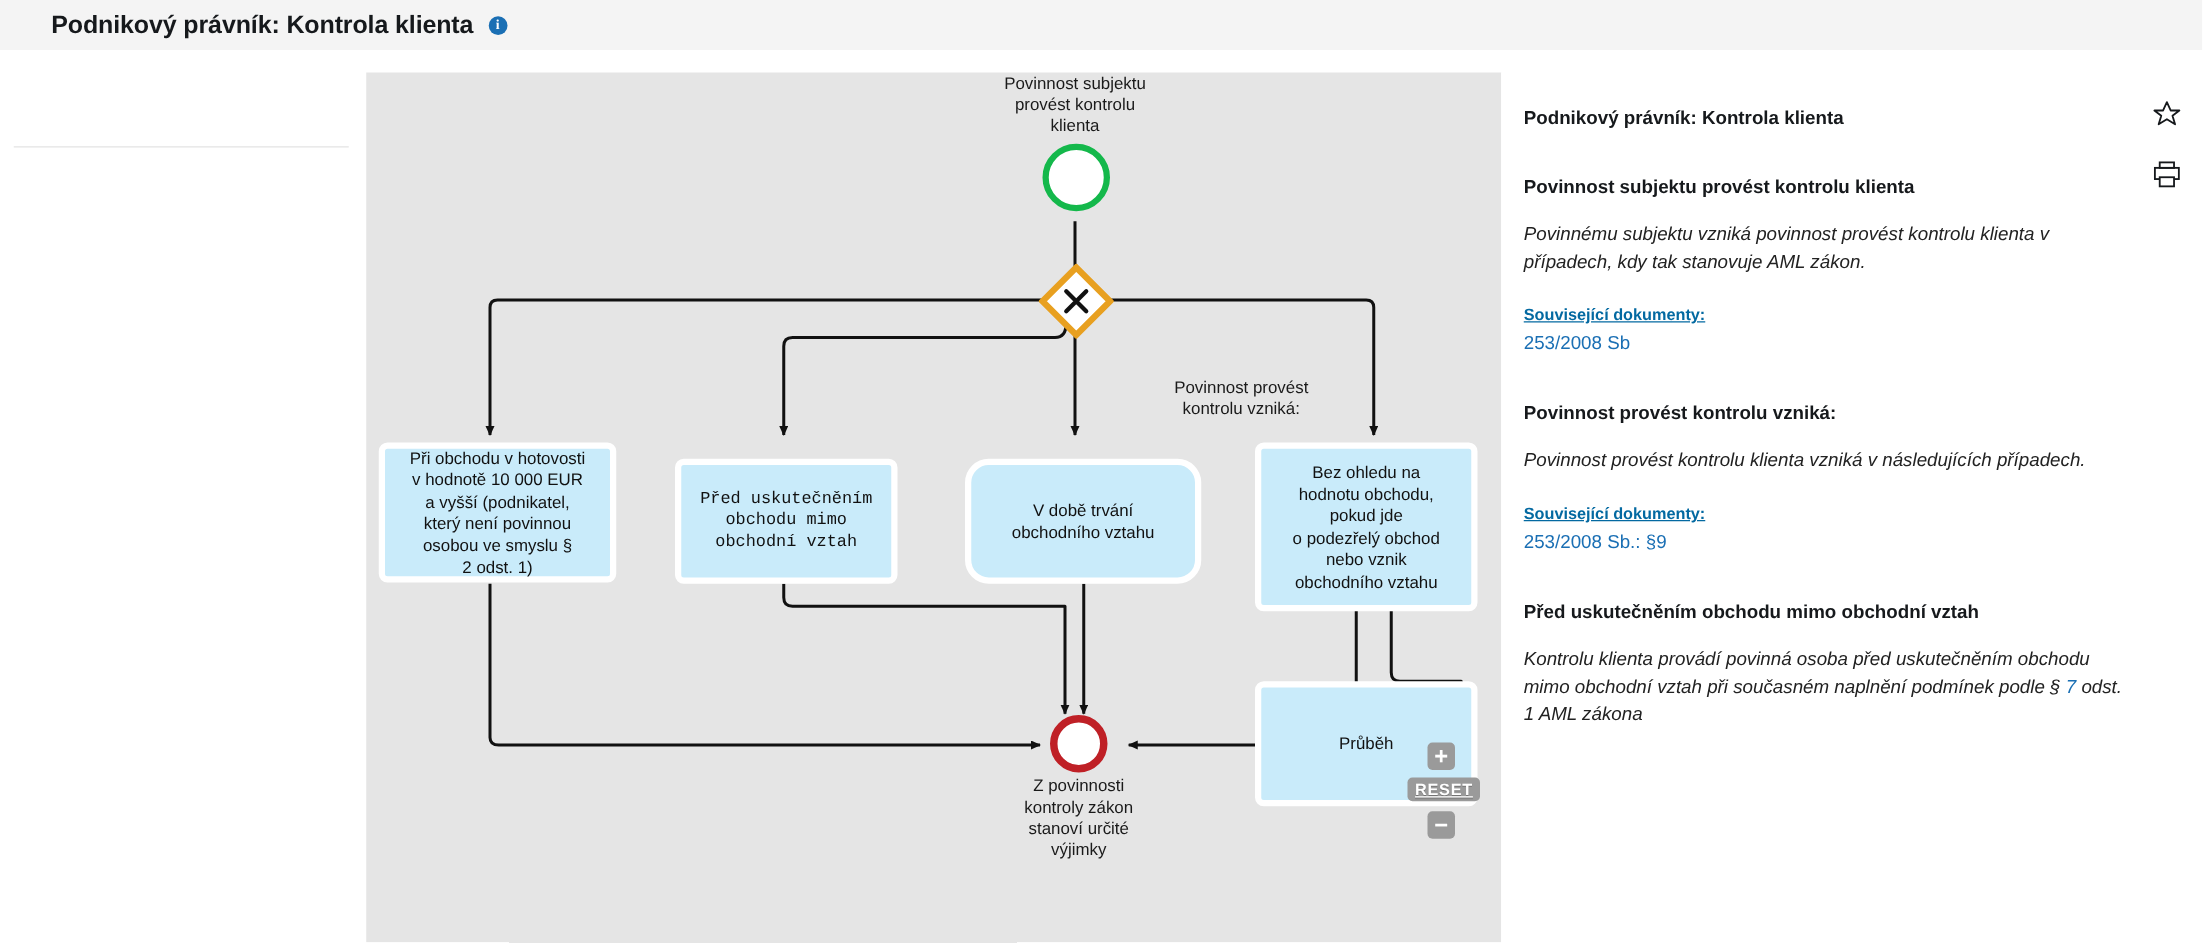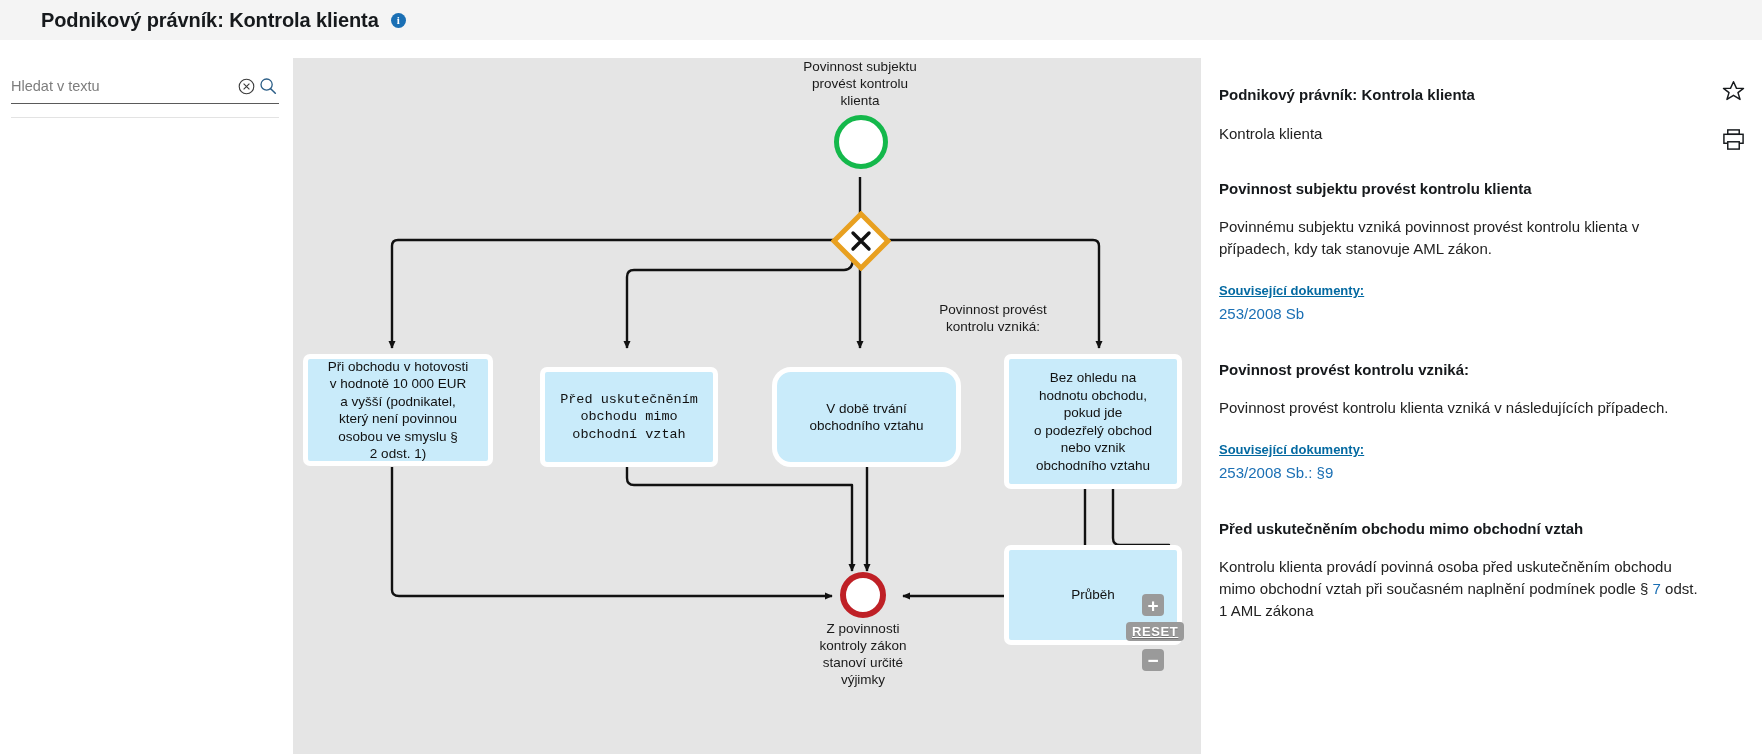--- a/index.html
+++ b/index.html
@@ -209,20 +209,21 @@
     font-weight: bold;
     color: #16191c;
     margin: 34px 0 0 0;
     line-height: 21px;
   }
   .rp-p {
     font-size: 15px;
     color: #222222;
     margin: 17px 0 0 0;
     line-height: 22px;
+    font-style: italic;
   }
   .rp-docs-h {
     font-size: 13px;
     font-weight: bold;
     color: #0369a1;
     margin: 20px 0 0 0;
     line-height: 21px;
     text-decoration: underline;
   }
   .rp-link {
@@ -254,35 +255,20 @@
 <body>
 
 <div id="app">
 
   <div class="header">
     <span class="header-title">Podnikový právník: Kontrola klienta</span>
     <span class="info-badge">i</span>
   </div>
 
   <div class="left-panel">
-    <div class="search-row">
-      <input class="search-input" type="text" placeholder="Hledat v textu" style="">
-      <span class="icon-btn">
-        <svg width="17" height="17" viewBox="0 0 17 17" fill="none">
-          <circle cx="8.5" cy="8.5" r="7.3" stroke="#3c3c3c" stroke-width="1.1"></circle>
-          <path d="M5.6 5.6 L11.4 11.4 M11.4 5.6 L5.6 11.4" stroke="#3c3c3c" stroke-width="1.1"></path>
-        </svg>
-      </span>
-      <span class="icon-btn">
-        <svg width="18" height="18" viewBox="0 0 18 18" fill="none">
-          <circle cx="7.6" cy="7.6" r="5.6" stroke="#2a5d86" stroke-width="1.3"></circle>
-          <path d="M11.7 11.7 L16.3 16.3" stroke="#2a5d86" stroke-width="1.5" stroke-linecap="round"></path>
-        </svg>
-      </span>
-    </div>
     <div class="search-underline2"></div>
   </div>
 
   <div class="canvas">
 
     <svg class="canvas-svg" viewBox="0 0 908 696">
       <defs>
         <marker id="arrow" markerWidth="9" markerHeight="9" refX="7.2" refY="3.6" orient="auto" markerUnits="userSpaceOnUse">
           <path d="M0,0 L8,3.6 L0,7.2 z" fill="#111111"></path>
         </marker>
@@ -372,21 +358,20 @@
       <span class="rp-act-btn">
         <svg width="25" height="25" viewBox="0 0 24 24" fill="none">
           <rect x="6.5" y="2.8" width="11" height="4.2" stroke="#16191c" stroke-width="1.4"></rect>
           <rect x="2.8" y="7.0" width="18.4" height="8.6" stroke="#16191c" stroke-width="1.4"></rect>
           <rect x="6.5" y="14.2" width="11" height="7.0" fill="#ffffff" stroke="#16191c" stroke-width="1.4"></rect>
         </svg>
       </span>
     </div>
 
     <h2 class="rp-title">Podnikový právník: Kontrola klienta</h2>
-    <p class="rp-sub">Kontrola klienta</p>
 
     <h3 class="rp-h">Povinnost subjektu provést kontrolu klienta</h3>
     <p class="rp-p">Povinnému subjektu vzniká povinnost provést kontrolu klienta v případech, kdy tak stanovuje AML zákon.</p>
     <h4 class="rp-docs-h">Související dokumenty:</h4>
     <a class="rp-link">253/2008 Sb</a>
 
     <h3 class="rp-h">Povinnost provést kontrolu vzniká:</h3>
     <p class="rp-p">Povinnost provést kontrolu klienta vzniká v následujících případech.</p>
     <h4 class="rp-docs-h">Související dokumenty:</h4>
     <a class="rp-link">253/2008 Sb.: §9</a>

